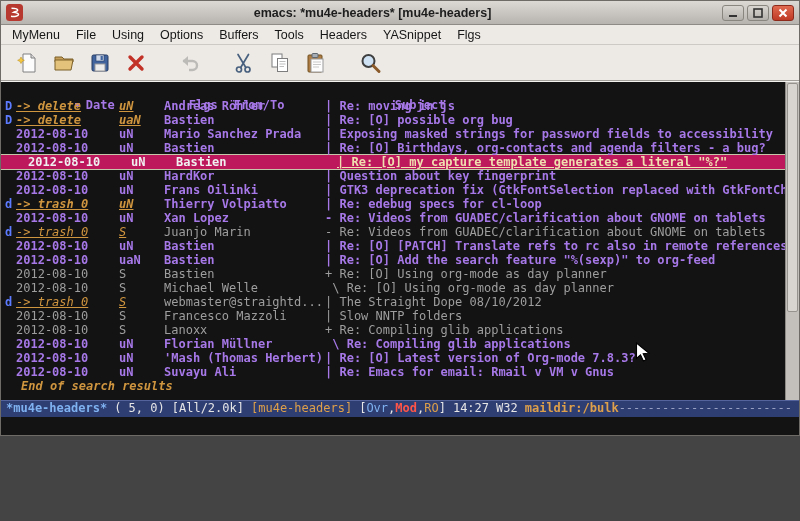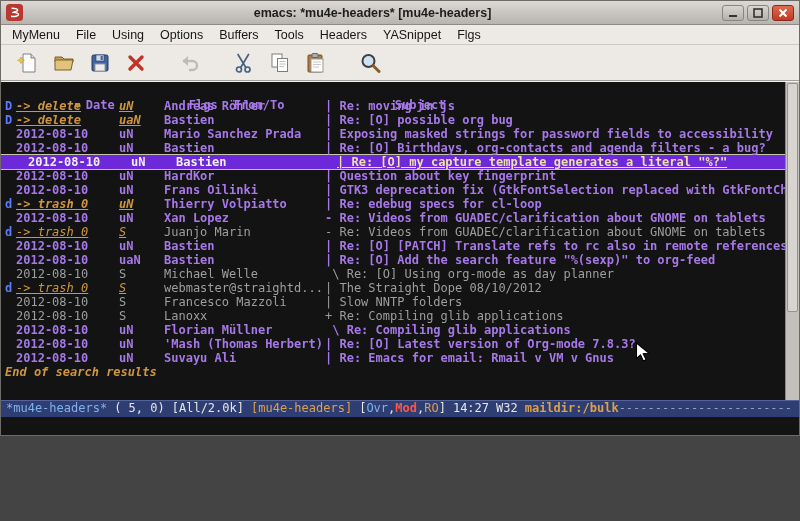--- a/index.html
+++ b/index.html
@@ -59,46 +59,46 @@
   .c-date{ display:inline-block; width:75px;  vertical-align:top; white-space:pre; overflow:hidden; }
   .c-flags{ display:inline-block; width:45px; vertical-align:top; white-space:pre; overflow:hidden;margin-left:28px; }
   .c-from{ display:inline-block; width:161px; vertical-align:top; white-space:pre; overflow:hidden; }
   .c-subj{ white-space:pre; }
 
   .rows{ flex:0 0 auto; }
   .row{ height:14px; padding-left:4px; white-space:pre; overflow:hidden; }
   .row.unread{ color:var(--unread,#a678e8); font-weight:bold; }
   .row.read{ color:var(--read,#9e9e9e); }
   .row.current{
-    color:var(--current-fg,#f0f0f0); font-weight:bold; background:#6d28d9;
+    color:var(--current-fg,#f0f0f0); font-weight:bold; background:#be185d;
     box-shadow:0 -1px 0 0 var(--current-line,#c6c6aa), 0 1px 0 0 var(--current-line,#c6c6aa);
     padding-left:16px;
   }
   .row.current .c-subj{ color:var(--current-subject,#f0dfaf); text-decoration:underline; }
   .row .c-mark{ color:var(--mark-char,#5c7bff); font-weight:bold; font-style:normal; }
   .row .action{ color:var(--marked,#d0953f); font-style:italic;text-decoration:underline; }
 
-  .footer{ height:14px; padding-left:4px; color:var(--marked,#d0953f);
+  .footer{ height:14px; padding-left:20px; color:var(--marked,#d0953f);
            font-style:italic; font-weight:bold; white-space:pre; }
   .filler{ flex:1; }
 
   
   .scrollbar{ width:14px; flex:0 0 14px; background:#c3bfbb; border-left:1px solid #8e8a86; position:relative; }
   .sb-thumb{ position:absolute; left:1px; right:1px; top:1px; height:72%;
              background:#d8d5d1; border:1px solid #96928e; border-radius:2px; }
 
   
   .modeline{
     height:17px; flex:0 0 17px; background:var(--modeline-bg,#2e3d72);
     border-top:1px solid #55639c; color:var(--modeline-fg,#e6e6e6);
     font-family:"DejaVu Sans Mono", monospace; font-size:12px; line-height:15px;
     padding-left:5px; white-space:pre; overflow:hidden;
   }
   .modeline .seg{ margin-right:7px; }
-  .ml-buffer{ color:var(--buffer-name,#7fb2f0); font-weight:normal;text-align:center; }
+  .ml-buffer{ color:var(--buffer-name,#7fb2f0); font-weight:bold;text-align:center; }
   .ml-mode{ color:var(--maildir,#dea04a); }
   .ml-ovr{ color:var(--buffer-name,#7fb2f0); }
   .ml-mod{ color:var(--modified,#ff5548); font-weight:bold; }
   .ml-ro{ color:var(--status-ro,#dea04a); }
   .ml-maildir{ color:var(--maildir,#dea04a); font-weight:bold; }
   .ml-dashes{ color:#98a0c4; }
 
   .echo{ height:18px; flex:0 0 18px; background:var(--bg,#131313); }
 
   .mouse{ position:absolute; left:634px; top:341px; z-index:20; pointer-events:none; }
@@ -224,20 +224,21 @@
           <div class="row unread"><span class="c-mark"></span><span class="c-date">2012-08-10</span><span class="c-flags">uN</span><span class="c-from">Mario Sanchez Prada</span><span class="c-subj">| Exposing masked strings for password fields to accessibility</span></div>
           <div class="row unread"><span class="c-mark"></span><span class="c-date">2012-08-10</span><span class="c-flags">uN</span><span class="c-from">Bastien</span><span class="c-subj">| Re: [O] Birthdays, org-contacts and agenda filters - a bug?</span></div>
           <div class="row current"><span class="c-mark"></span><span class="c-date">2012-08-10</span><span class="c-flags">uN</span><span class="c-from">Bastien</span><span class="c-subj">| Re: [O] my capture template generates a literal "%?"</span></div>
           <div class="row unread"><span class="c-mark"></span><span class="c-date">2012-08-10</span><span class="c-flags">uN</span><span class="c-from">HardKor</span><span class="c-subj">| Question about key fingerprint</span></div>
           <div class="row unread"><span class="c-mark"></span><span class="c-date">2012-08-10</span><span class="c-flags">uN</span><span class="c-from">Frans Oilinki</span><span class="c-subj">| GTK3 deprecation fix (GtkFontSelection replaced with GtkFontChooser)</span></div>
           <div class="row unread"><span class="c-mark">d</span><span class="c-date action">-&gt; trash 0</span><span class="c-flags action">uN</span><span class="c-from">Thierry Volpiatto</span><span class="c-subj">| Re: edebug specs for cl-loop</span></div>
           <div class="row unread"><span class="c-mark"></span><span class="c-date">2012-08-10</span><span class="c-flags">uN</span><span class="c-from">Xan Lopez</span><span class="c-subj">- Re: Videos from GUADEC/clarification about GNOME on tablets</span></div>
           <div class="row read"><span class="c-mark">d</span><span class="c-date action">-&gt; trash 0</span><span class="c-flags action">S</span><span class="c-from">Juanjo Marin</span><span class="c-subj">- Re: Videos from GUADEC/clarification about GNOME on tablets</span></div>
           <div class="row unread"><span class="c-mark"></span><span class="c-date">2012-08-10</span><span class="c-flags">uN</span><span class="c-from">Bastien</span><span class="c-subj">| Re: [O] [PATCH] Translate refs to rc also in remote references</span></div>
           <div class="row unread"><span class="c-mark"></span><span class="c-date">2012-08-10</span><span class="c-flags">uaN</span><span class="c-from">Bastien</span><span class="c-subj">| Re: [O] Add the search feature "%(sexp)" to org-feed</span></div>
+          <div class="row read"><span class="c-mark"></span><span class="c-date">2012-08-10</span><span class="c-flags">S</span><span class="c-from">Bastien</span><span class="c-subj">+ Re: [O] Using org-mode as day planner</span></div>
           <div class="row read"><span class="c-mark"></span><span class="c-date">2012-08-10</span><span class="c-flags">S</span><span class="c-from">Michael Welle</span><span class="c-subj"> \ Re: [O] Using org-mode as day planner</span></div>
           <div class="row read"><span class="c-mark">d</span><span class="c-date action">-&gt; trash 0</span><span class="c-flags action">S</span><span class="c-from">webmaster@straightd...</span><span class="c-subj">| The Straight Dope 08/10/2012</span></div>
           <div class="row read"><span class="c-mark"></span><span class="c-date">2012-08-10</span><span class="c-flags">S</span><span class="c-from">Francesco Mazzoli</span><span class="c-subj">| Slow NNTP folders</span></div>
           <div class="row read"><span class="c-mark"></span><span class="c-date">2012-08-10</span><span class="c-flags">S</span><span class="c-from">Lanoxx</span><span class="c-subj">+ Re: Compiling glib applications</span></div>
           <div class="row unread"><span class="c-mark"></span><span class="c-date">2012-08-10</span><span class="c-flags">uN</span><span class="c-from">Florian Müllner</span><span class="c-subj"> \ Re: Compiling glib applications</span></div>
           <div class="row unread"><span class="c-mark"></span><span class="c-date">2012-08-10</span><span class="c-flags">uN</span><span class="c-from">'Mash (Thomas Herbert)</span><span class="c-subj">| Re: [O] Latest version of Org-mode 7.8.3?</span></div>
           <div class="row unread"><span class="c-mark"></span><span class="c-date">2012-08-10</span><span class="c-flags">uN</span><span class="c-from">Suvayu Ali</span><span class="c-subj">| Re: Emacs for email: Rmail v VM v Gnus</span></div>
         </div>
       <div class="footer">End of search results</div>
       <div class="filler"></div>

